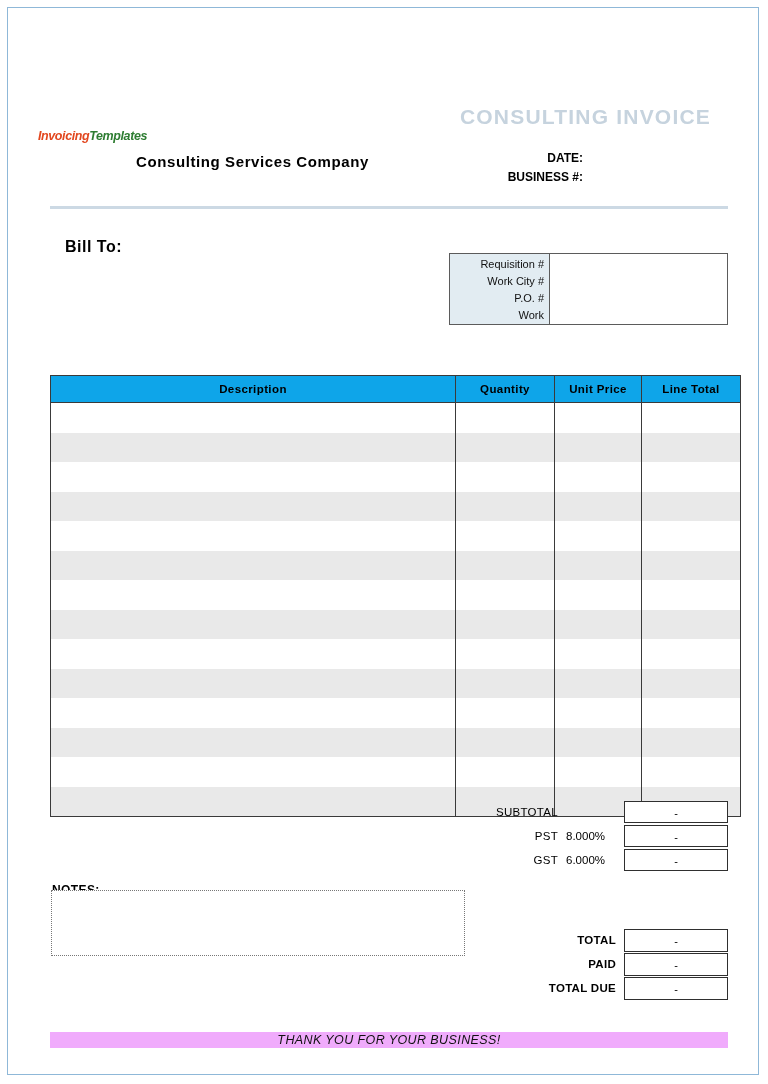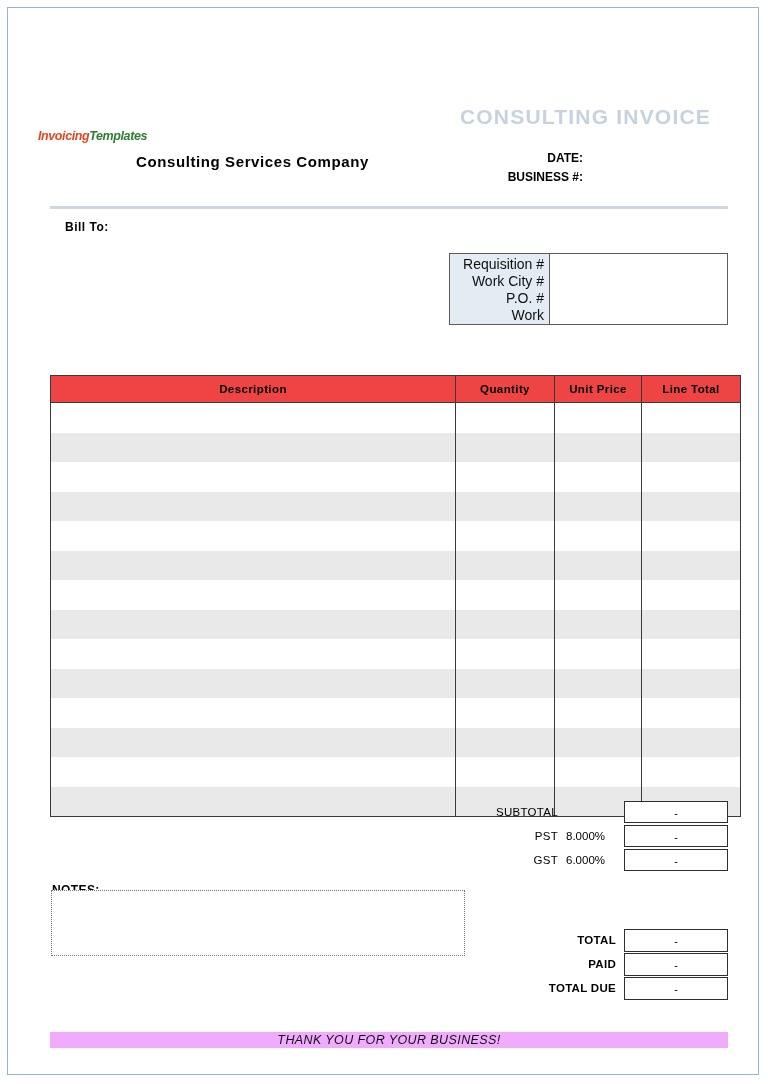--- a/index.html
+++ b/index.html
@@ -103,62 +103,62 @@
     top: 198px;
     width: 678px;
     height: 3px;
     background: #ccd9e4;
   }
 
   
   .bill-to {
     position: absolute;
     left: 57px;
-    top: 212px;
-    font-size: 12px;
+    top: 230px;
+    font-size: 16px;
     font-weight: bold;
     letter-spacing: 0.5px;
   }
   .req-box {
     position: absolute;
     left: 441px;
     top: 245px;
     width: 279px;
     height: 72px;
     border: 1px solid #5b5b5b;
     box-sizing: border-box;
     display: flex;
   }
   .req-labels {
     width: 100px;
     background: #e2ecf2;
     border-right: 1px solid #5b5b5b;
     box-sizing: border-box;
     padding: 2px 5px 0 0;
     text-align: right;
-    font-size: 14px;
+    font-size: 11px;
     line-height: 17px;
     color: #111;
   }
   .req-values {
     flex: 1;
     background: #ffffff;
   }
 
   
   .items {
     position: absolute;
     left: 42px;
     top: 367px;
     width: 678px;
     border-collapse: collapse;
     table-layout: fixed;
   }
   .items th {
-    background: #ef4444;
+    background: #0ea5e9;
     border: 1px solid #3a3a3a;
     font-size: 11.5px;
     font-weight: bold;
     height: 24px;
     color: #000;
     letter-spacing: 0.4px;
   }
   .items td {
     border-left: 1px solid #3a3a3a;
     border-right: 1px solid #3a3a3a;

